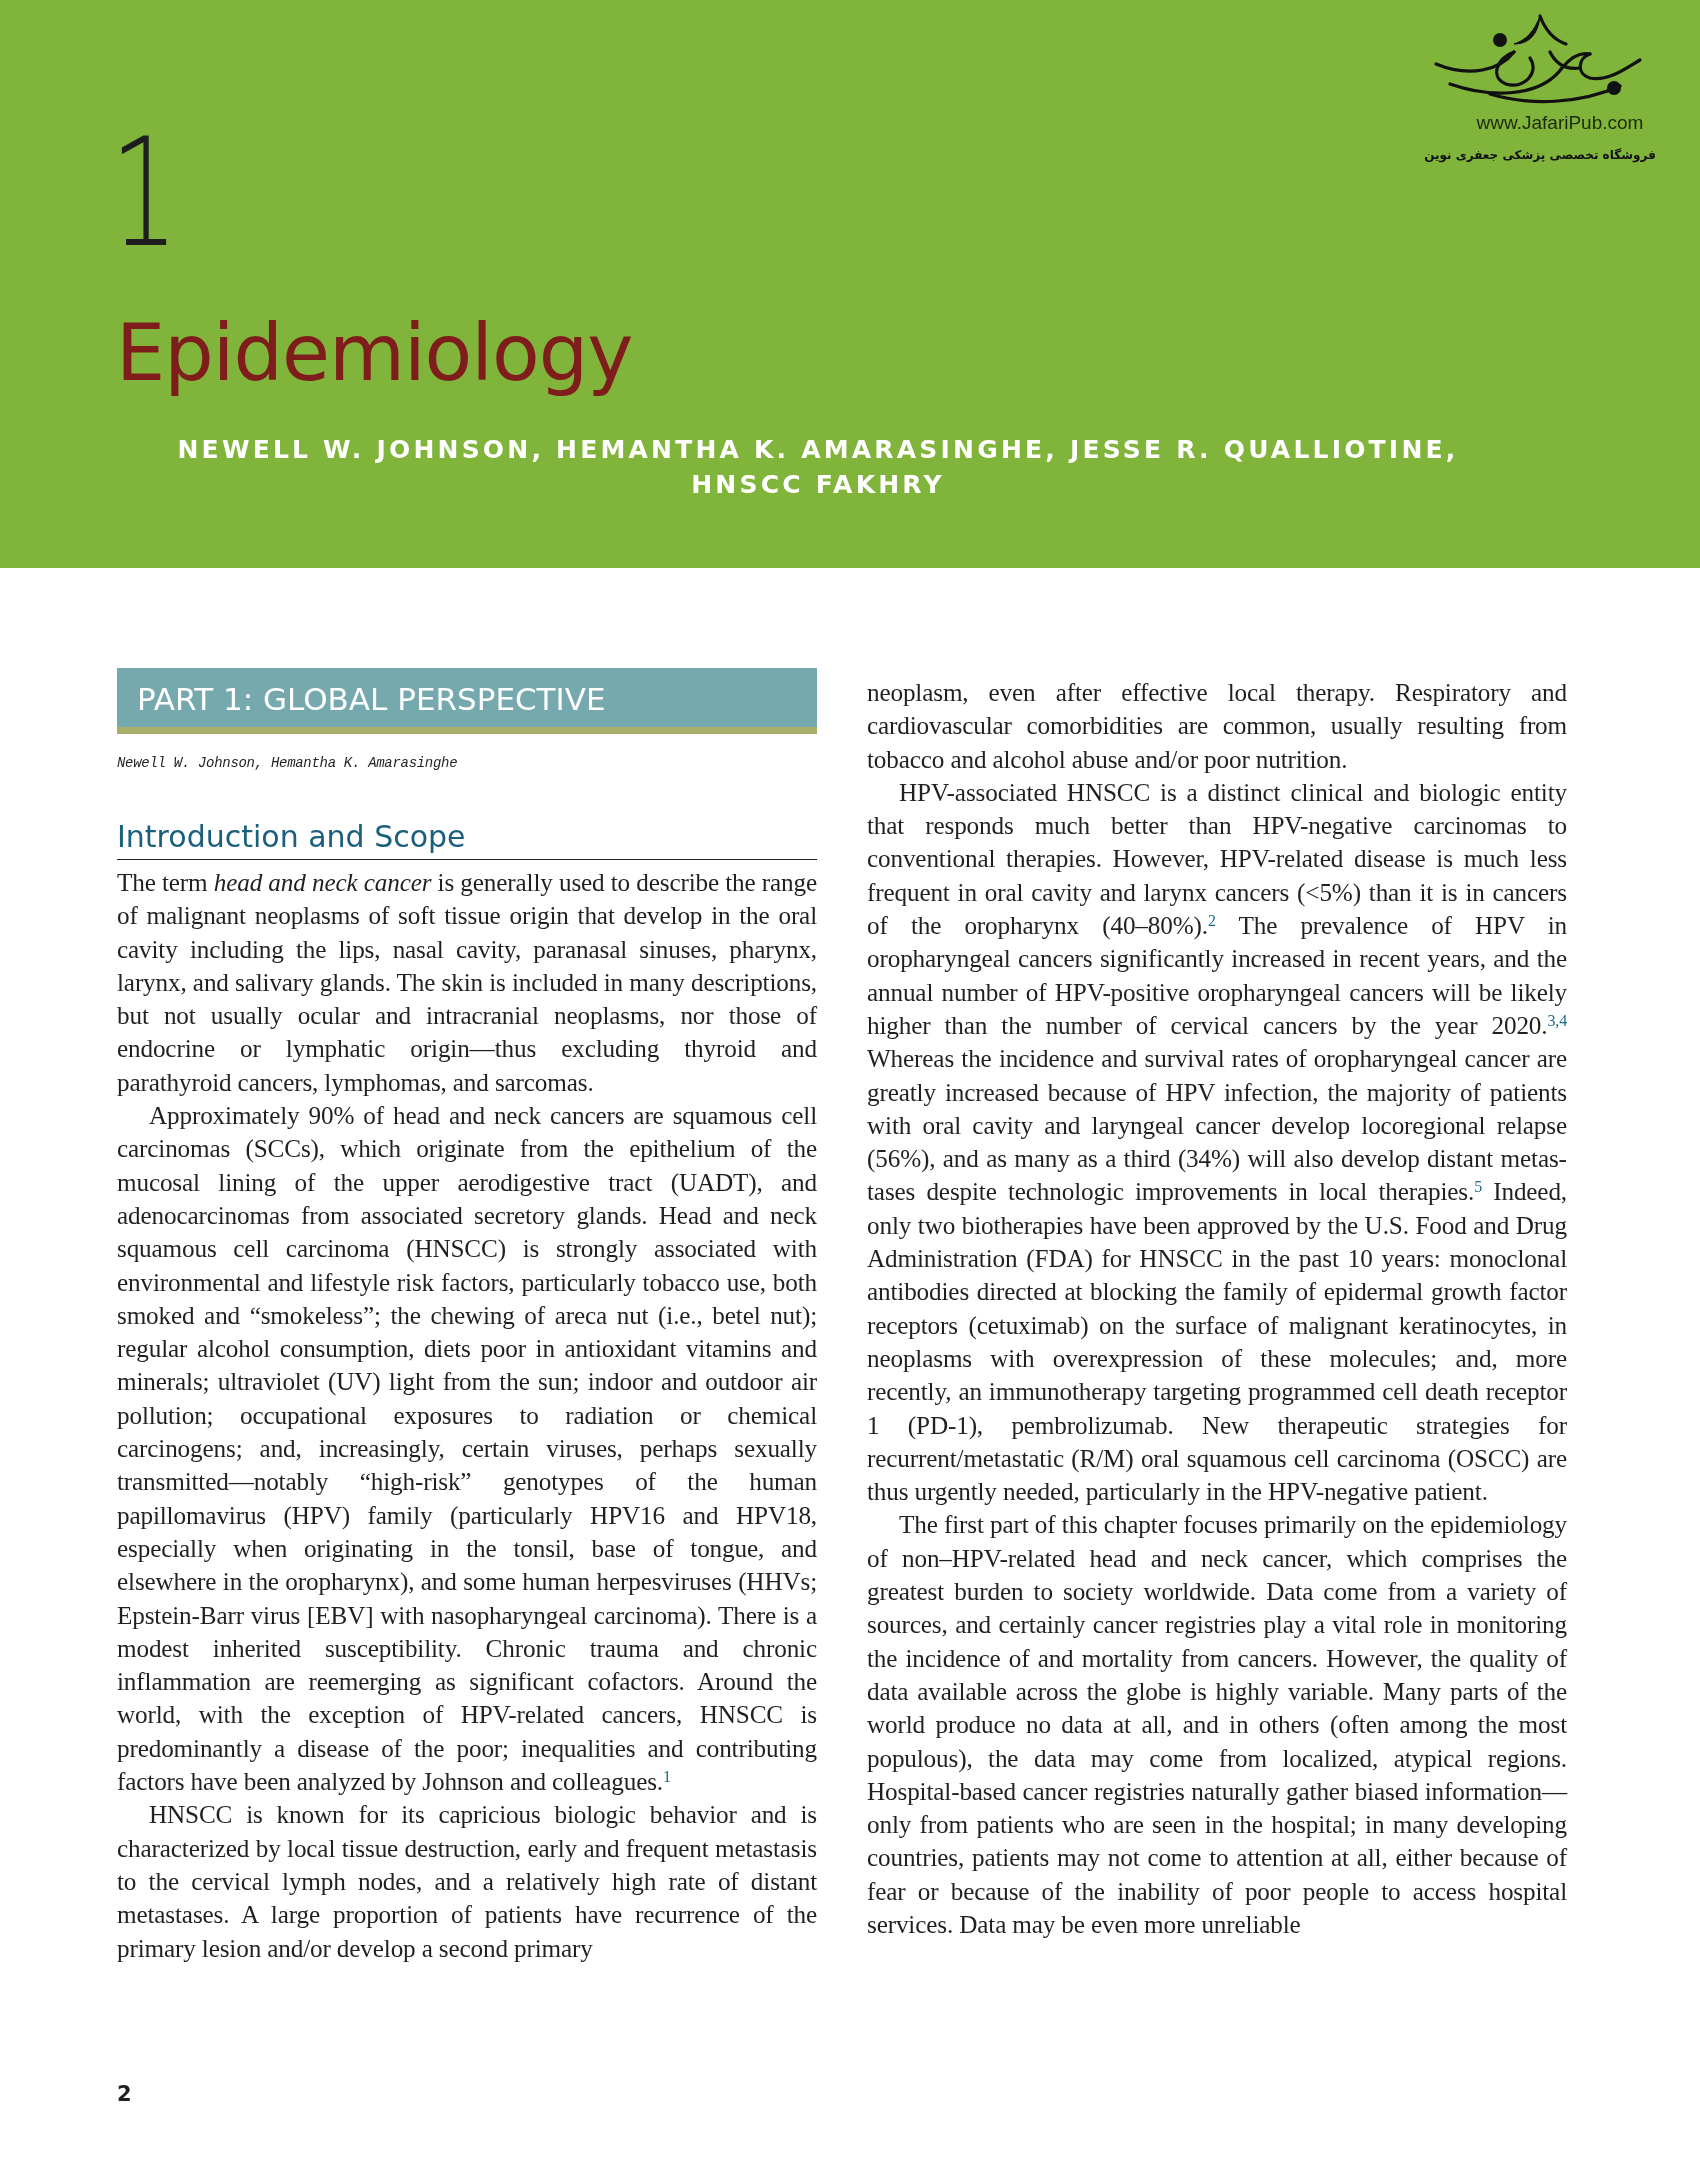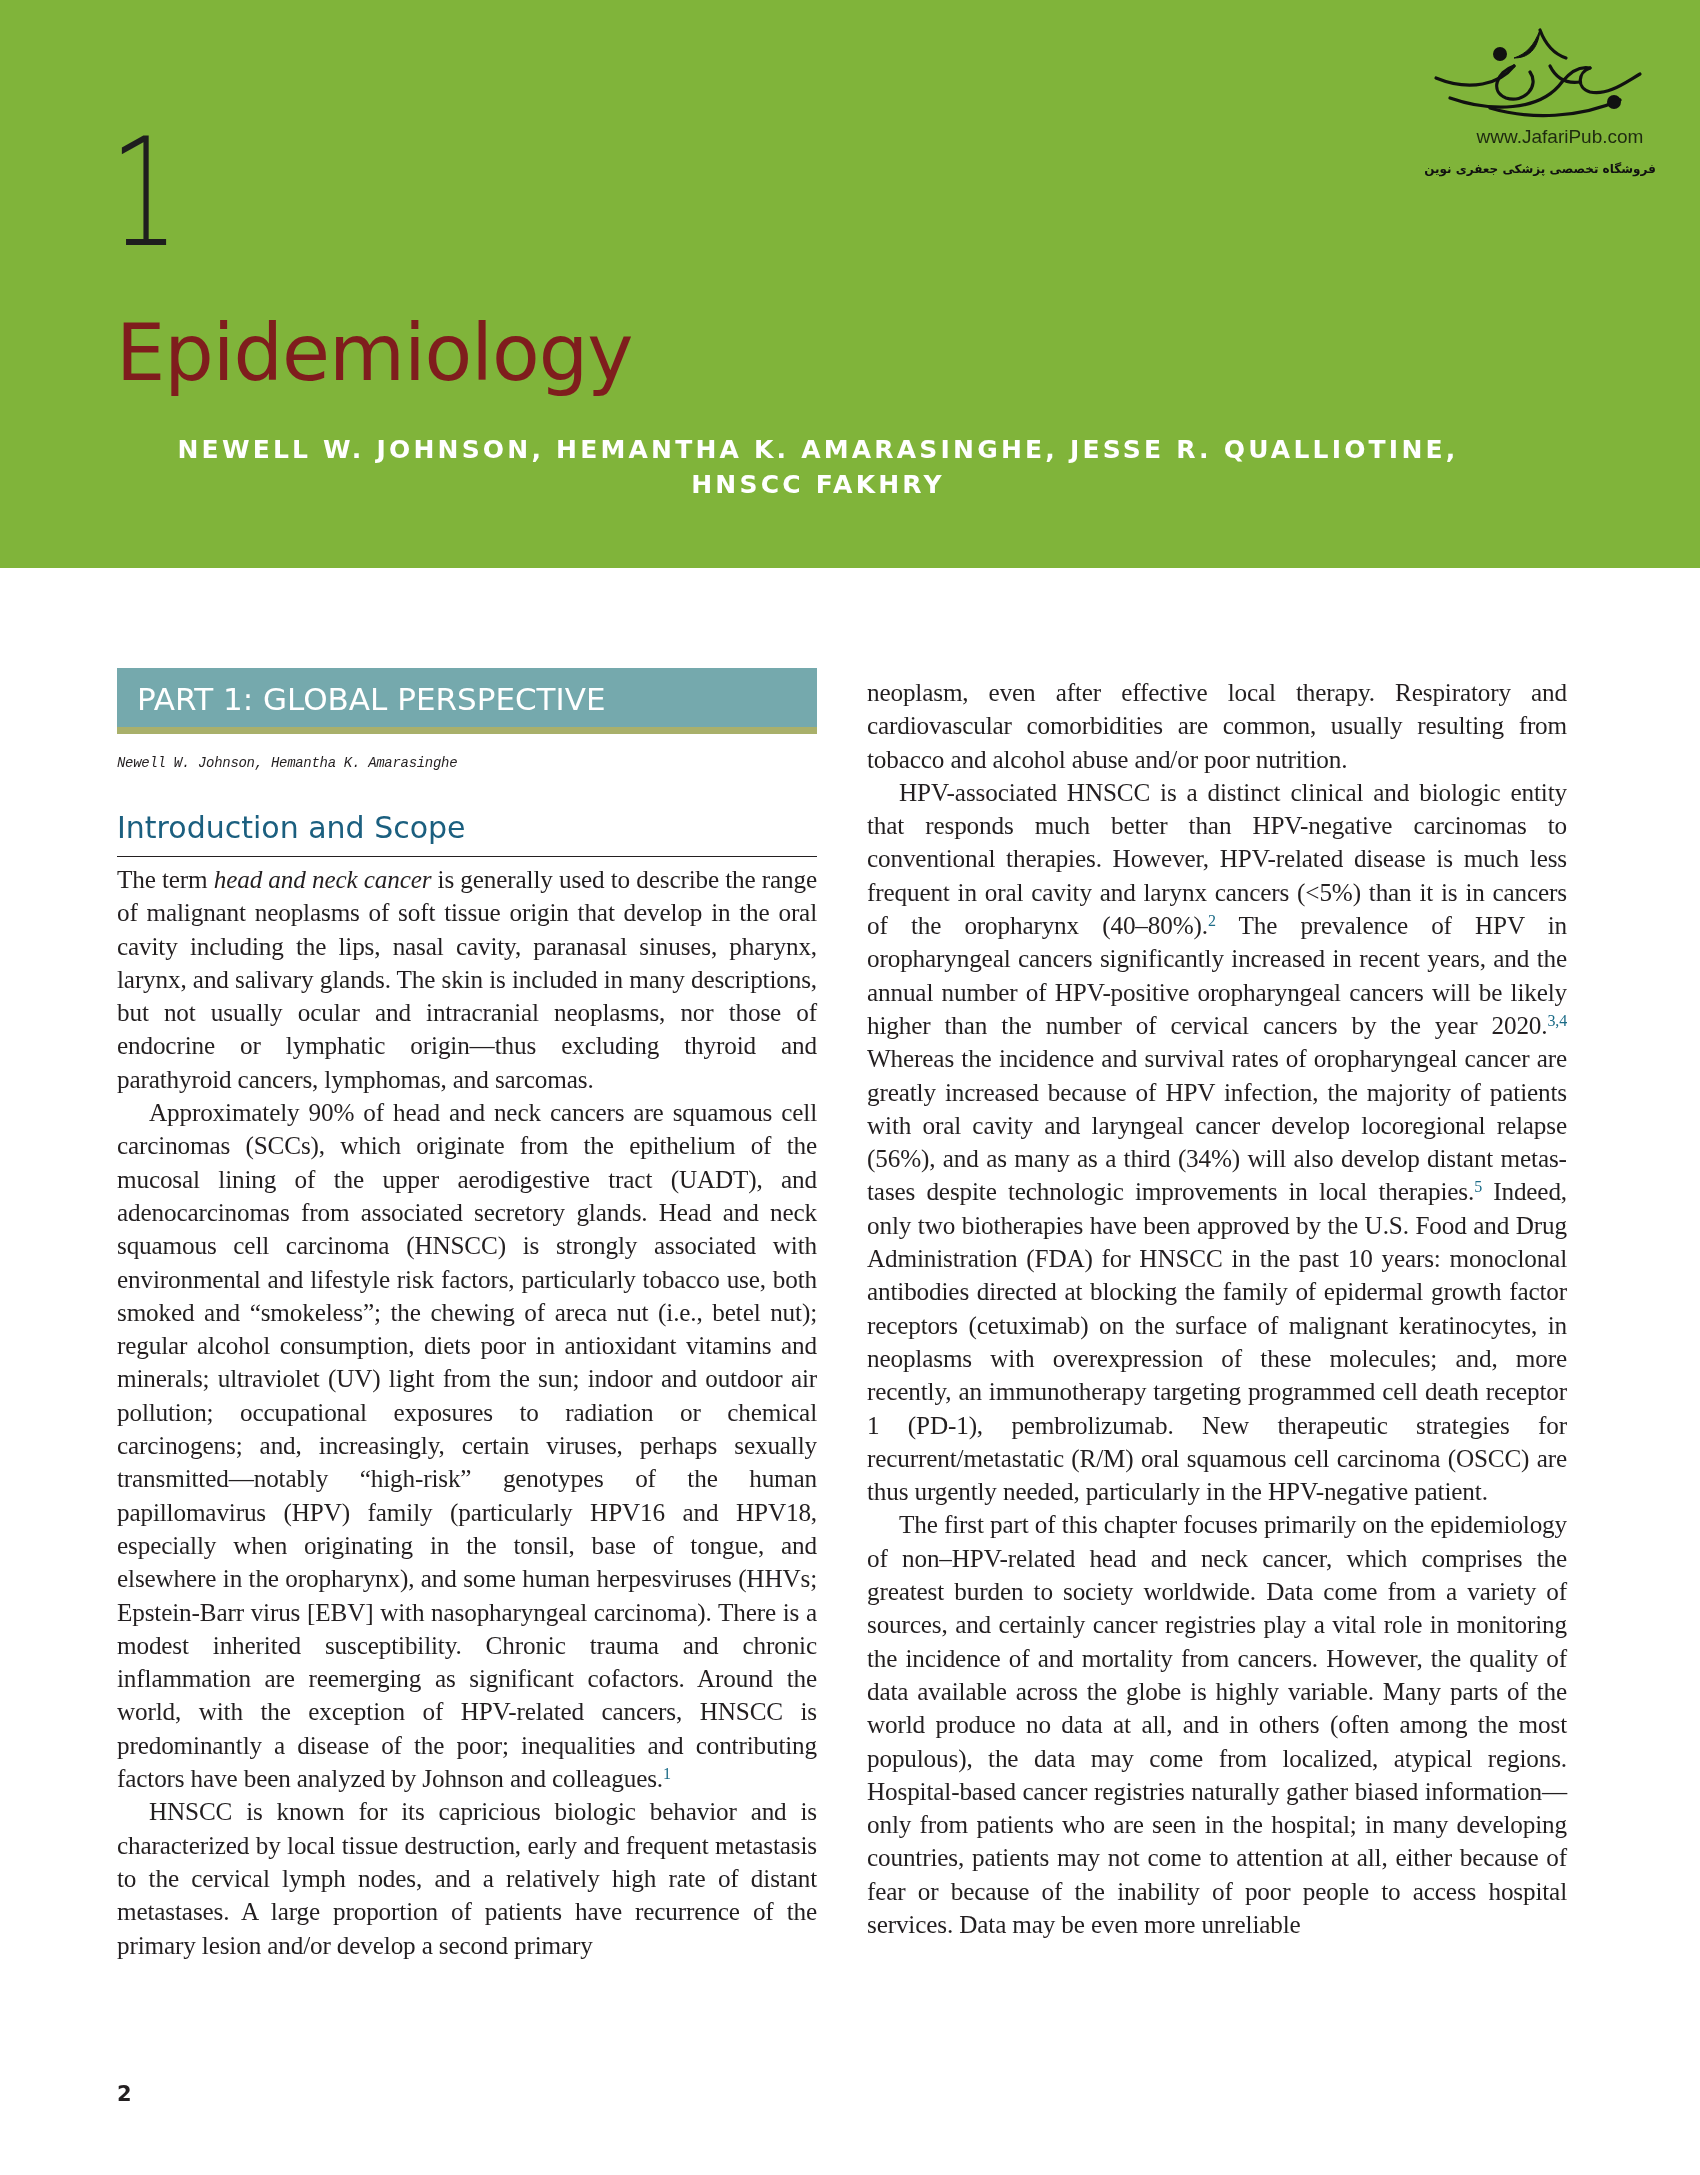--- a/index.html
+++ b/index.html
@@ -22,21 +22,21 @@
     font-family: "DejaVu Sans", sans-serif; font-weight: normal;
     font-size: 78px; line-height: 90px; color: #7f1d1d;
     letter-spacing: -1px;
   }
   .authors {
     position: absolute; left: 118px; top: 432px; width: 1400px;
     font-family: "DejaVu Sans", sans-serif; font-weight: bold;
     font-size: 25px; line-height: 35px; color: #ffffff; letter-spacing: 3.2px; text-align: center;
   }
   .logo {
-    position: absolute; left: 1400px; top: 22px; width: 280px; height: 170px;
+    position: absolute; left: 1400px; top: 8px; width: 280px; height: 170px;
   }
   .logo svg { position: absolute; left: 30px; top: 0; }
   .logo-url {
     position: absolute; left: 40px; top: 104px; width: 240px;
     font-family: "Liberation Sans", sans-serif; font-size: 19px; color: #1e2a10;
     text-align: center;
   }
   .logo-fa {
     position: absolute; left: 0; top: 140px; width: 280px;
     font-family: "DejaVu Sans", sans-serif; font-size: 12px; font-weight: bold; color: #111;
@@ -52,23 +52,23 @@
     border-bottom: 7px solid #a9b06b;
     padding-left: 20px;
     font-family: "DejaVu Sans", sans-serif; font-size: 31px; line-height: 62px;
     color: #ffffff; letter-spacing: 0px;
   }
   .part-authors {
     margin-top: 14px; font-family: Liberation Mono, monospace; font-style: italic;
     font-size: 14px; line-height: 30px; color: #231f20; letter-spacing: -0.3px;
   }
   .section-heading {
-    margin-top: 28px; font-family: "DejaVu Sans", sans-serif;
+    margin-top: 37px; font-family: "DejaVu Sans", sans-serif;
     font-size: 30px; line-height: 44px; color: #1b5f7f;
-    padding-bottom: 6px; border-bottom: 1.5px solid #231f20;
+    border-bottom: 1.5px solid #231f20;
   }
   .body-text {
     font-size: 25.2px; line-height: 33.3px; text-align: justify;
     hyphens: manual; letter-spacing: -0.15px;
   }
   .col-left .body-text { margin-top: 6px; }
   .para { text-indent: 0; }
   .para.indent { text-indent: 32px; }
   sup { color: #1b6b87; font-size: 16px; line-height: 0; vertical-align: 8px; }
   em { font-style: italic; }

